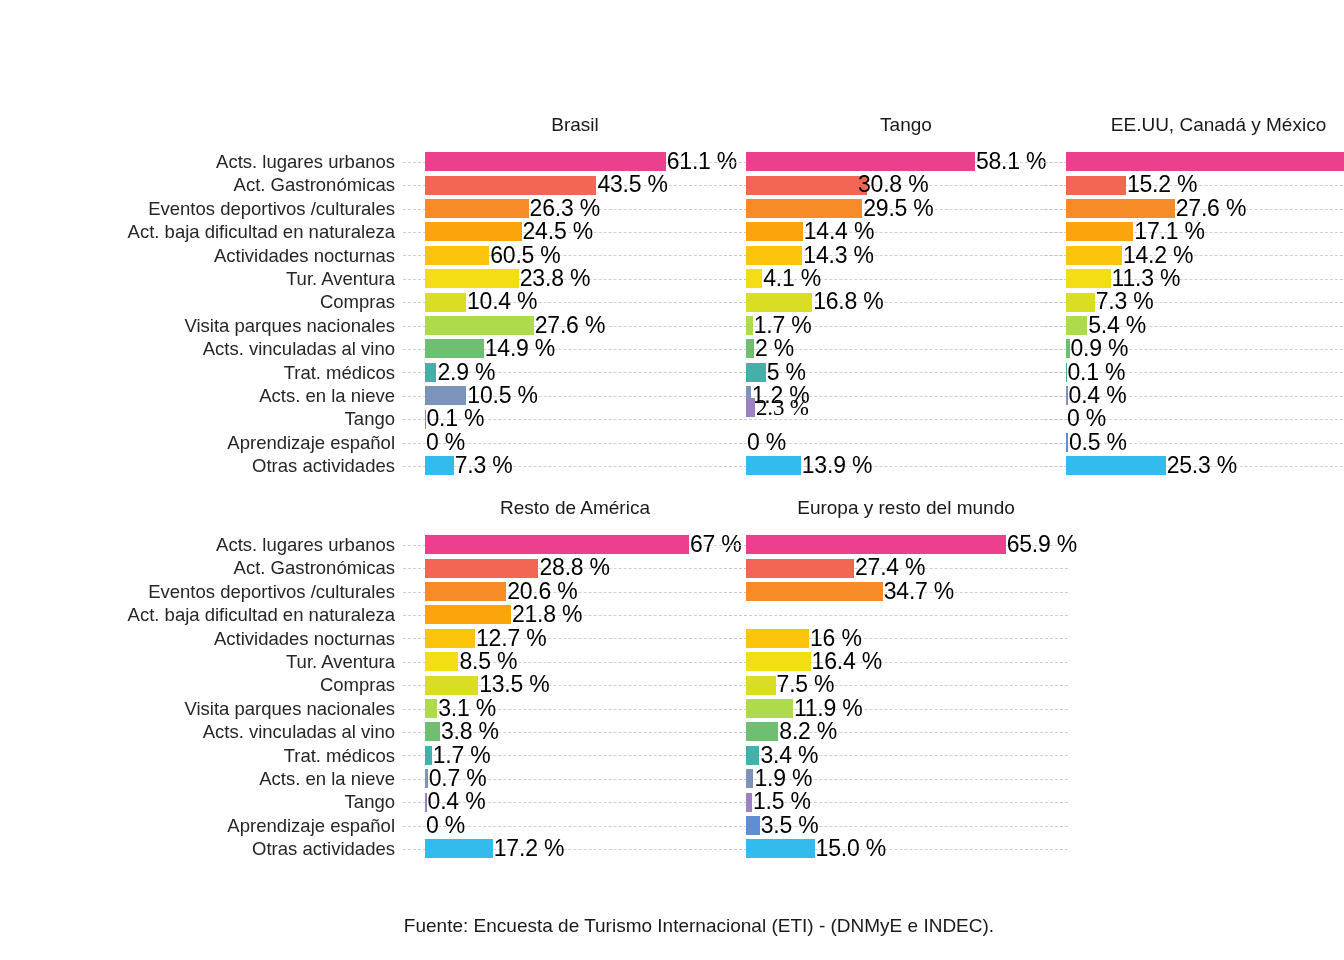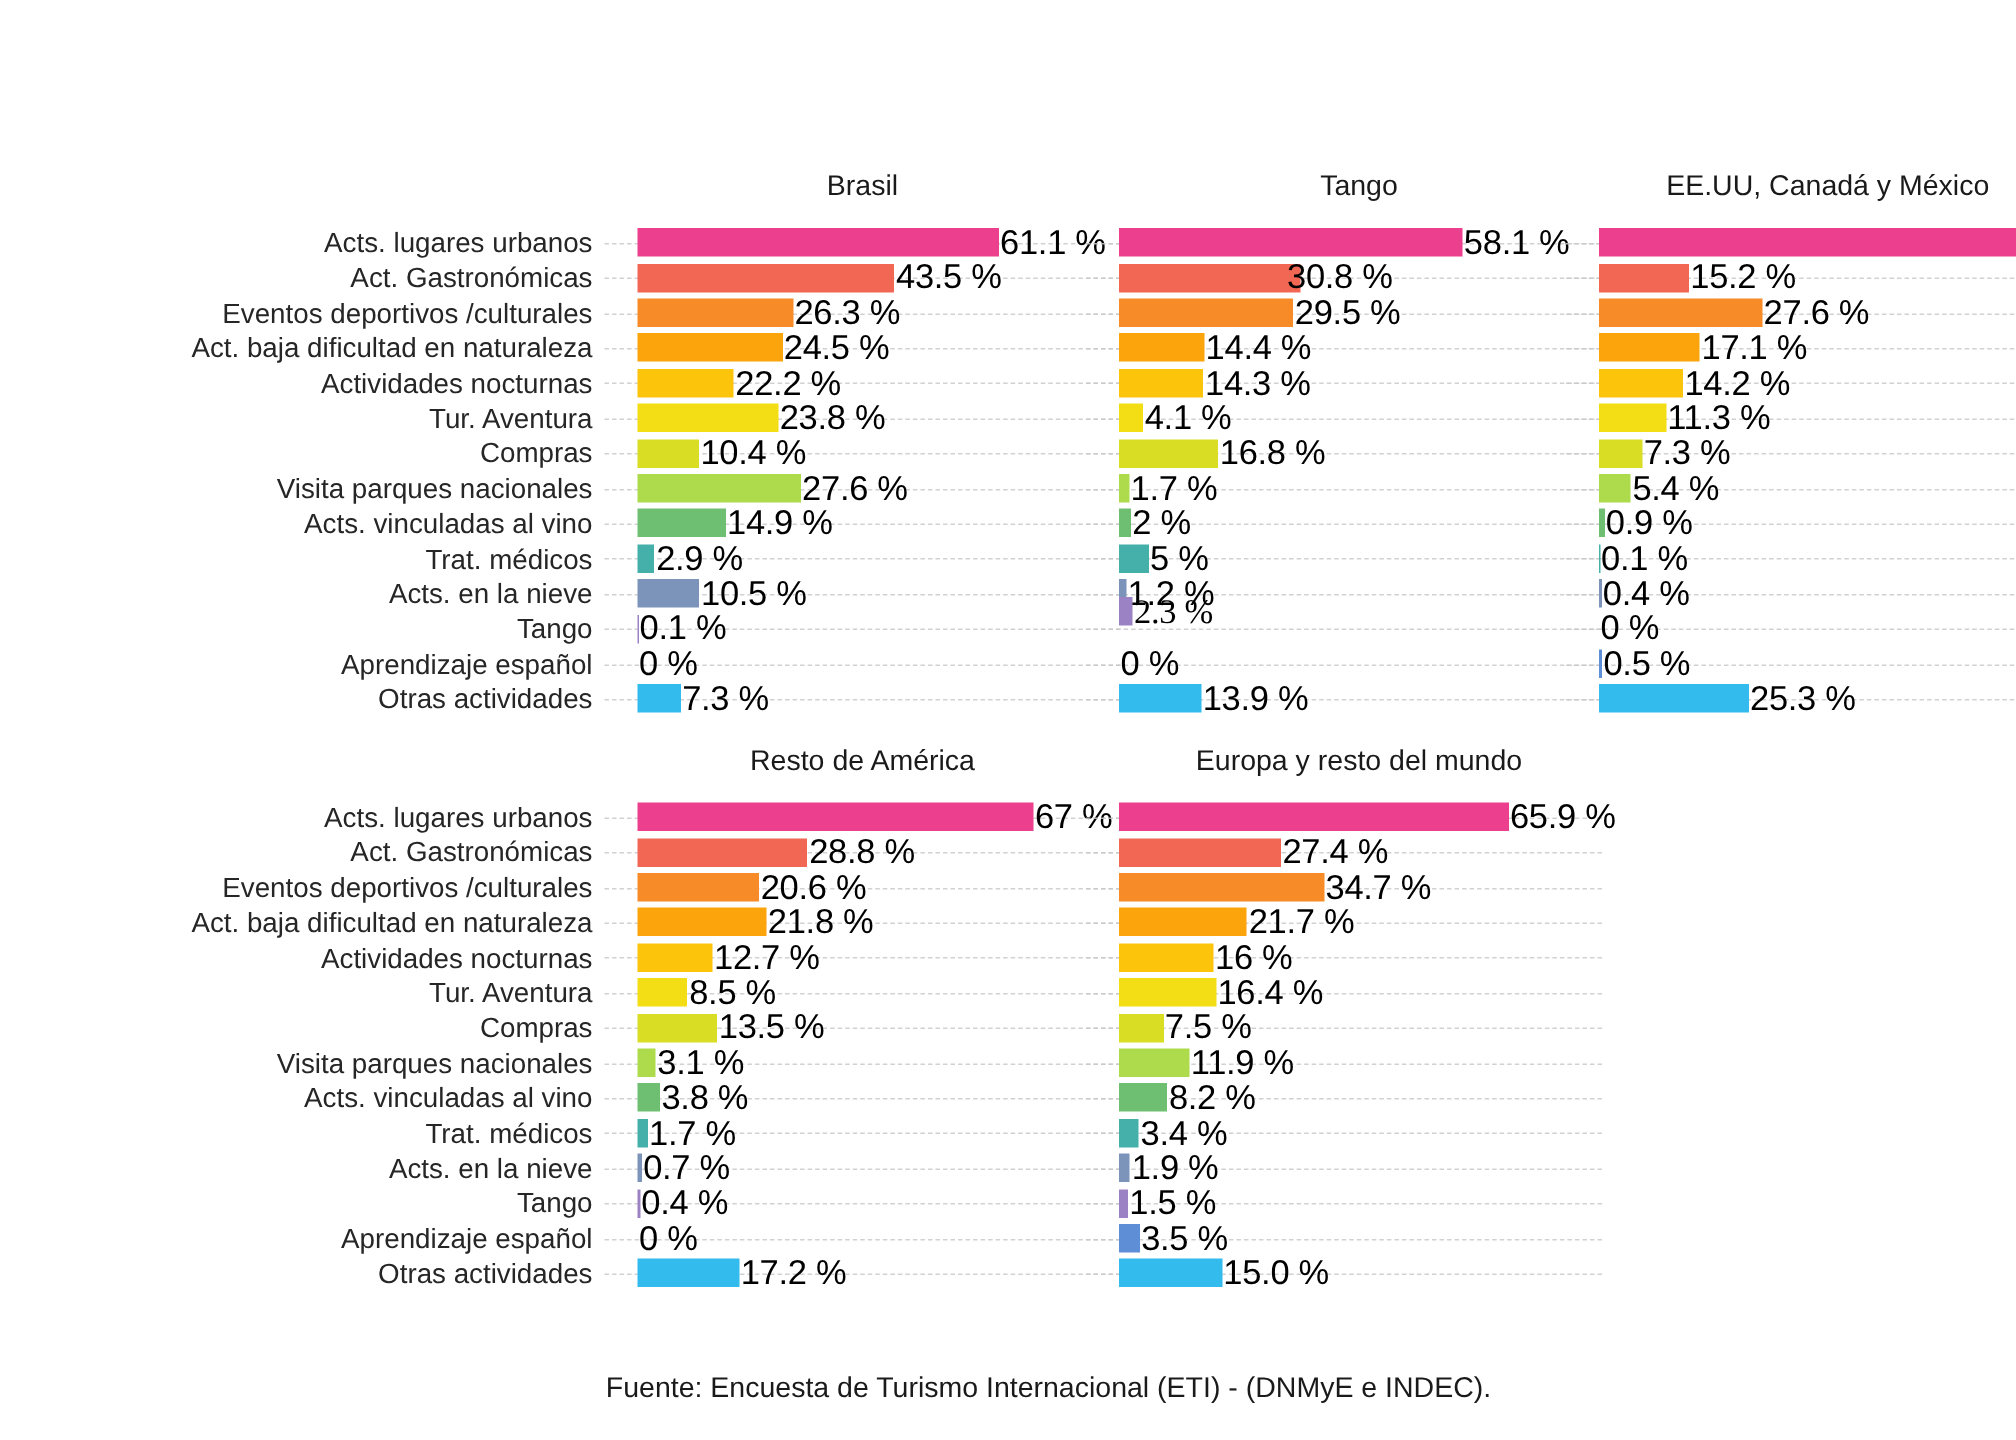--- a/index.html
+++ b/index.html
@@ -190,21 +190,21 @@
           <div class="bar-row" style="top: 46.8px;">
             <div class="bar" style="width: 103.622px; background: rgb(246, 139, 39); display: block;"></div>
             <div class="bar-value" style="left: 104.622px;">26.3 %</div>
           </div>
           <div class="bar-row" style="top: 70.2px;">
             <div class="bar" style="width: 96.53px; background: rgb(251, 164, 11); display: block;"></div>
             <div class="bar-value" style="left: 97.53px;">24.5 %</div>
           </div>
           <div class="bar-row" style="top: 93.6px;">
             <div class="bar" style="width: 64.222px; background: rgb(253, 196, 12); display: block;"></div>
-            <div class="bar-value" style="left: 65.222px;">22.2 %</div>
+            <div class="bar-value" style="left: 65.222px;">60.5 %</div>
           </div>
           <div class="bar-row" style="top: 117px;">
             <div class="bar" style="width: 93.772px; background: rgb(243, 222, 21); display: block;"></div>
             <div class="bar-value" style="left: 94.772px;">23.8 %</div>
           </div>
           <div class="bar-row" style="top: 140.4px;">
             <div class="bar" style="width: 40.976px; background: rgb(217, 222, 36); display: block;"></div>
             <div class="bar-value" style="left: 41.976px;">10.4 %</div>
           </div>
           <div class="bar-row" style="top: 163.8px;">
@@ -512,24 +512,20 @@
             <div class="bar-value" style="left: 260.646px;">65.9 %</div>
           </div>
           <div class="bar-row" style="top: 23.4px;">
             <div class="bar" style="width: 107.956px; background: rgb(242, 102, 84); display: block;"></div>
             <div class="bar-value" style="left: 108.956px;">27.4 %</div>
           </div>
           <div class="bar-row" style="top: 46.8px;">
             <div class="bar" style="width: 136.718px; background: rgb(246, 139, 39); display: block;"></div>
             <div class="bar-value" style="left: 137.718px;">34.7 %</div>
           </div>
-          <div class="bar-row" style="top: 70.2px;">
-            <div class="bar" style="width: 85.498px; background: rgb(251, 164, 11); display: block;"></div>
-            <div class="bar-value" style="left: 86.498px;">21.7 %</div>
-          </div>
           <div class="bar-row" style="top: 93.6px;">
             <div class="bar" style="width: 63.04px; background: rgb(253, 196, 12); display: block;"></div>
             <div class="bar-value" style="left: 64.04px;">16 %</div>
           </div>
           <div class="bar-row" style="top: 117px;">
             <div class="bar" style="width: 64.616px; background: rgb(243, 222, 21); display: block;"></div>
             <div class="bar-value" style="left: 65.616px;">16.4 %</div>
           </div>
           <div class="bar-row" style="top: 140.4px;">
             <div class="bar" style="width: 29.55px; background: rgb(217, 222, 36); display: block;"></div>

